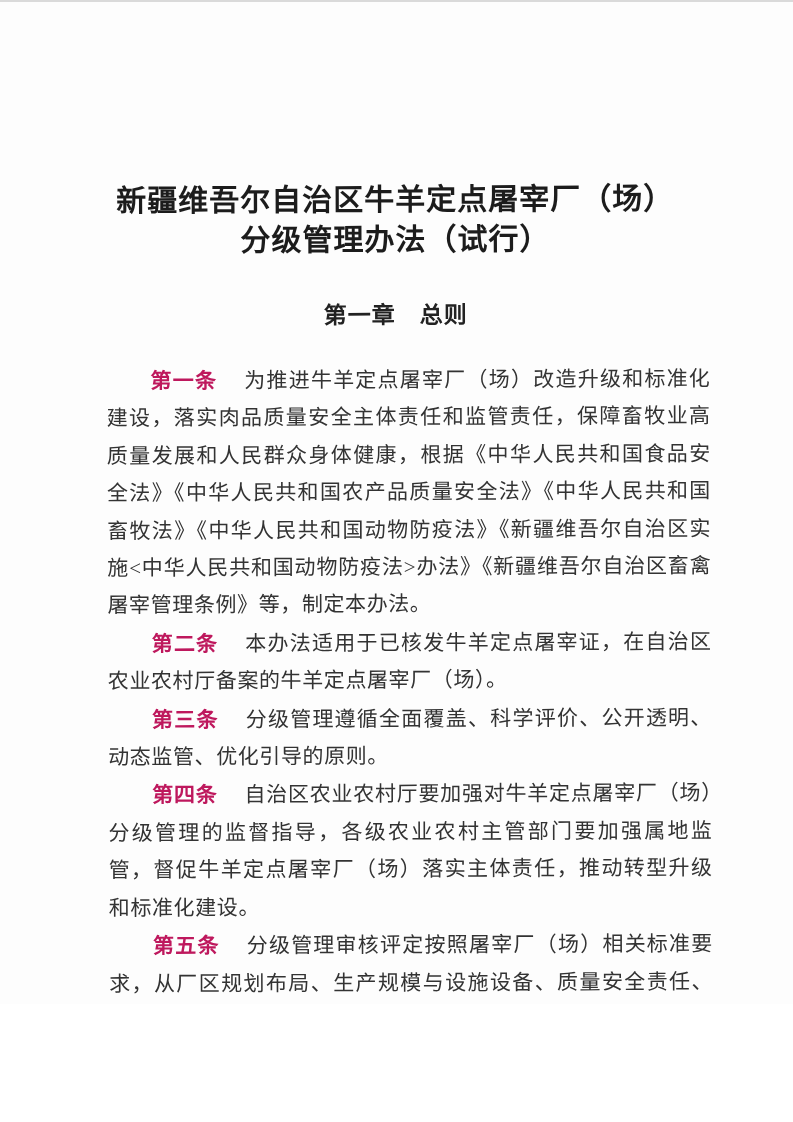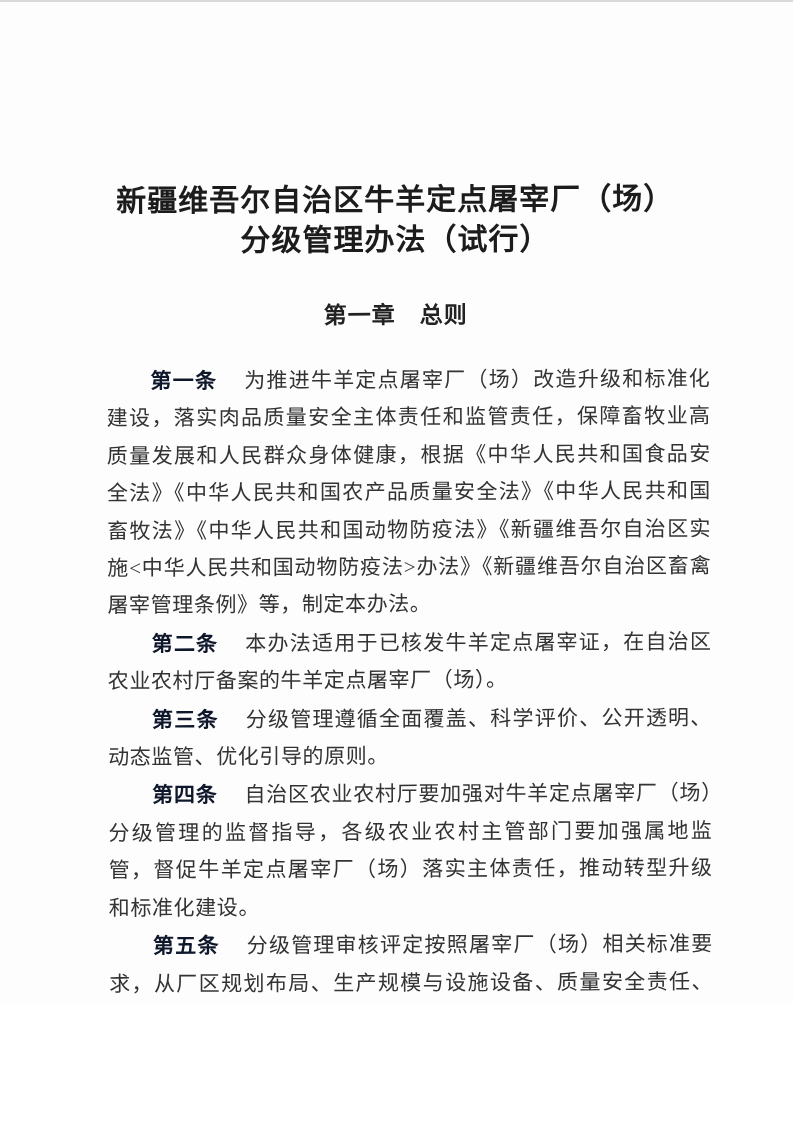--- a/index.html
+++ b/index.html
@@ -70,21 +70,21 @@
     line-height: 37.4px;
     letter-spacing: 0.6px;
     color: #333333;
     text-align: justify;
     text-indent: 44px;
     text-justify: inter-ideograph;
   }
   .article-label {
     font-family: "Liberation Sans", "DejaVu Sans", sans-serif;
     font-weight: bold;
-    color: #0f172a;
+    color: #be185d;
     margin-right: 27px;
   }
   .page-number {
     position: absolute;
     left: 103px;
     top: 1041px;
     font-size: 17px;
     line-height: 22px;
     color: #4d4d4d;
     letter-spacing: 3px;

